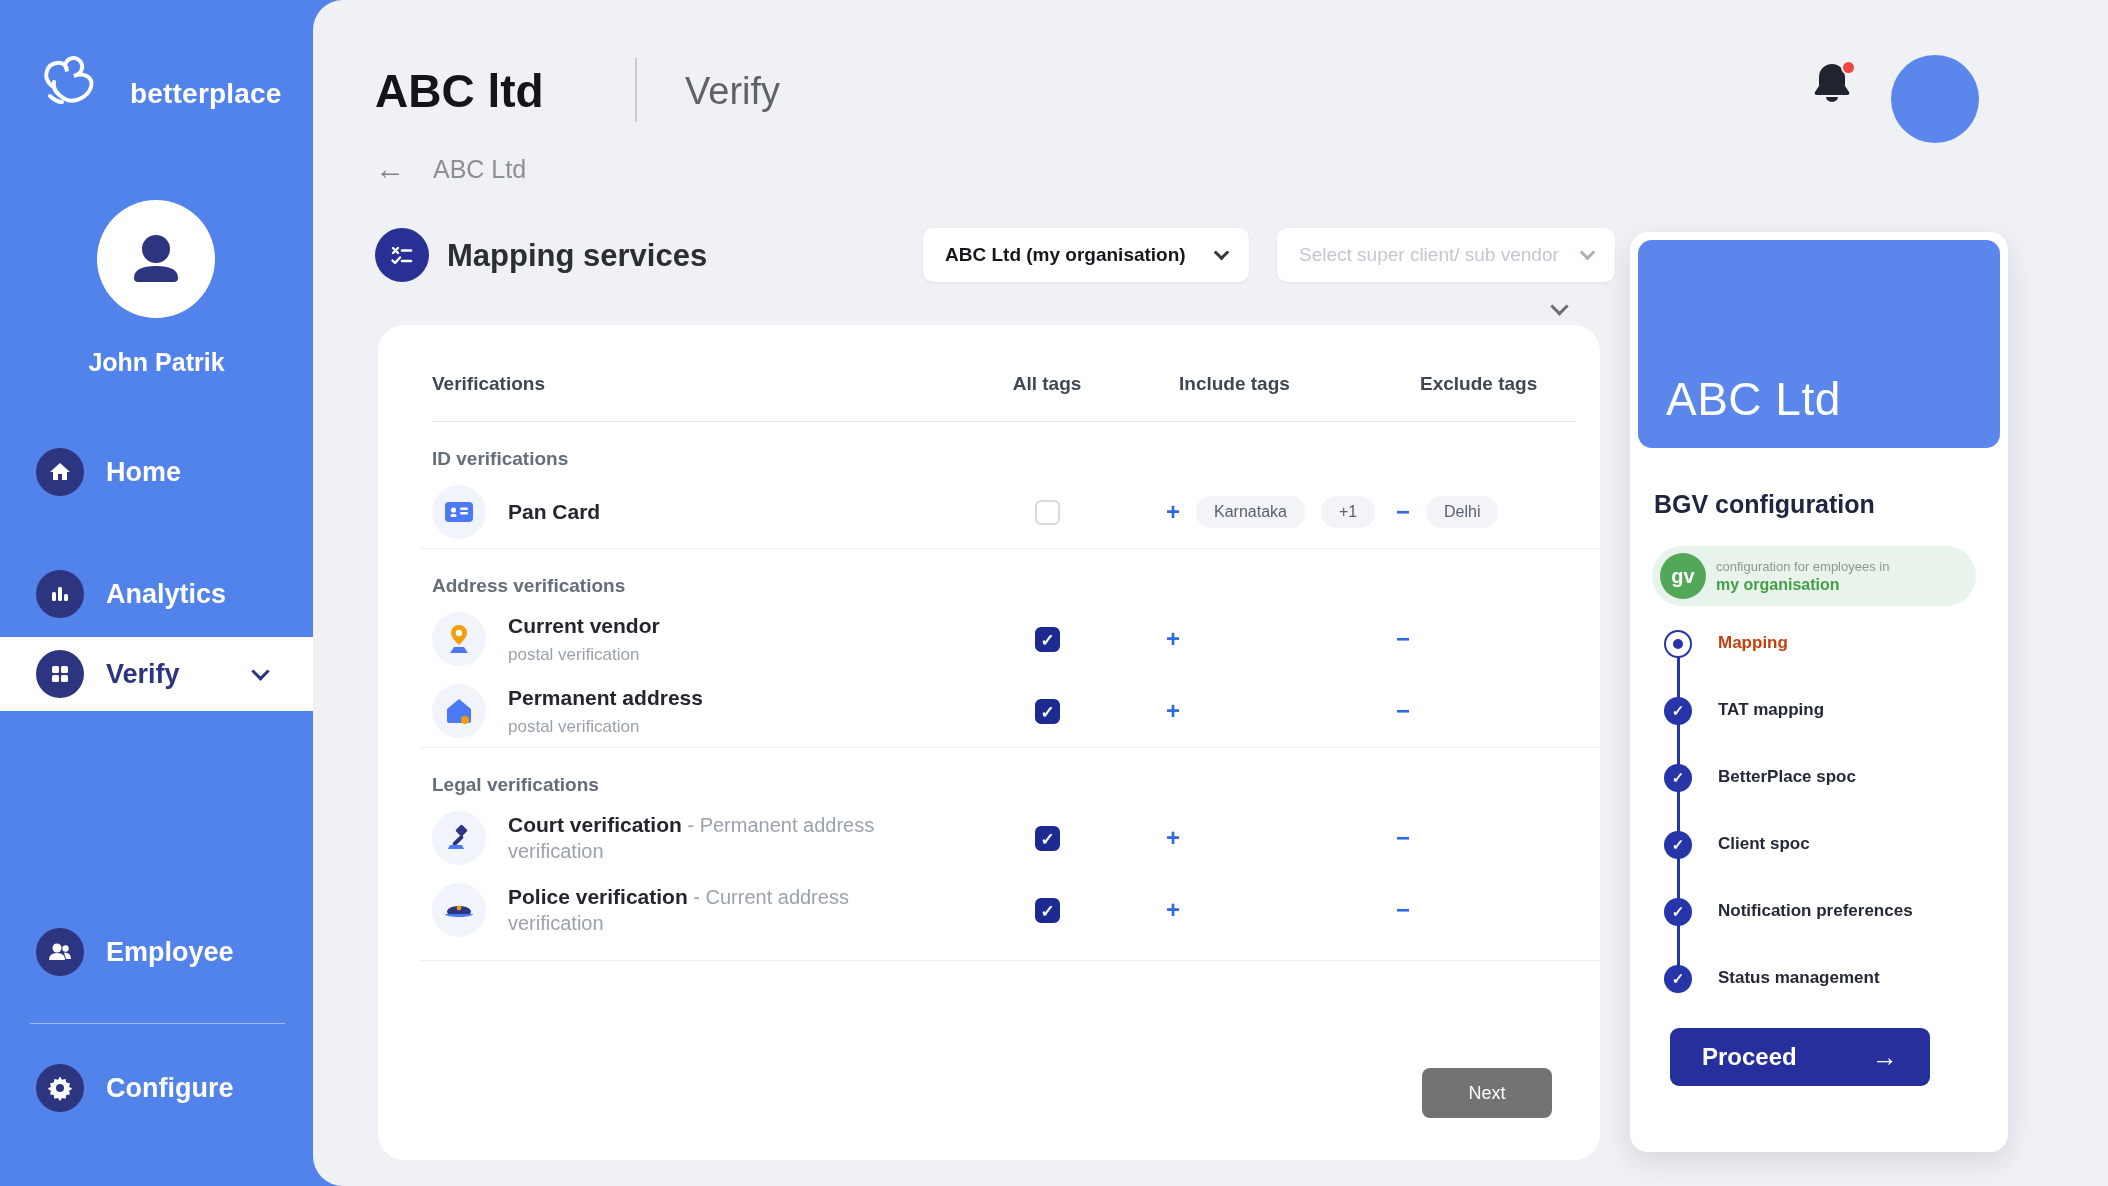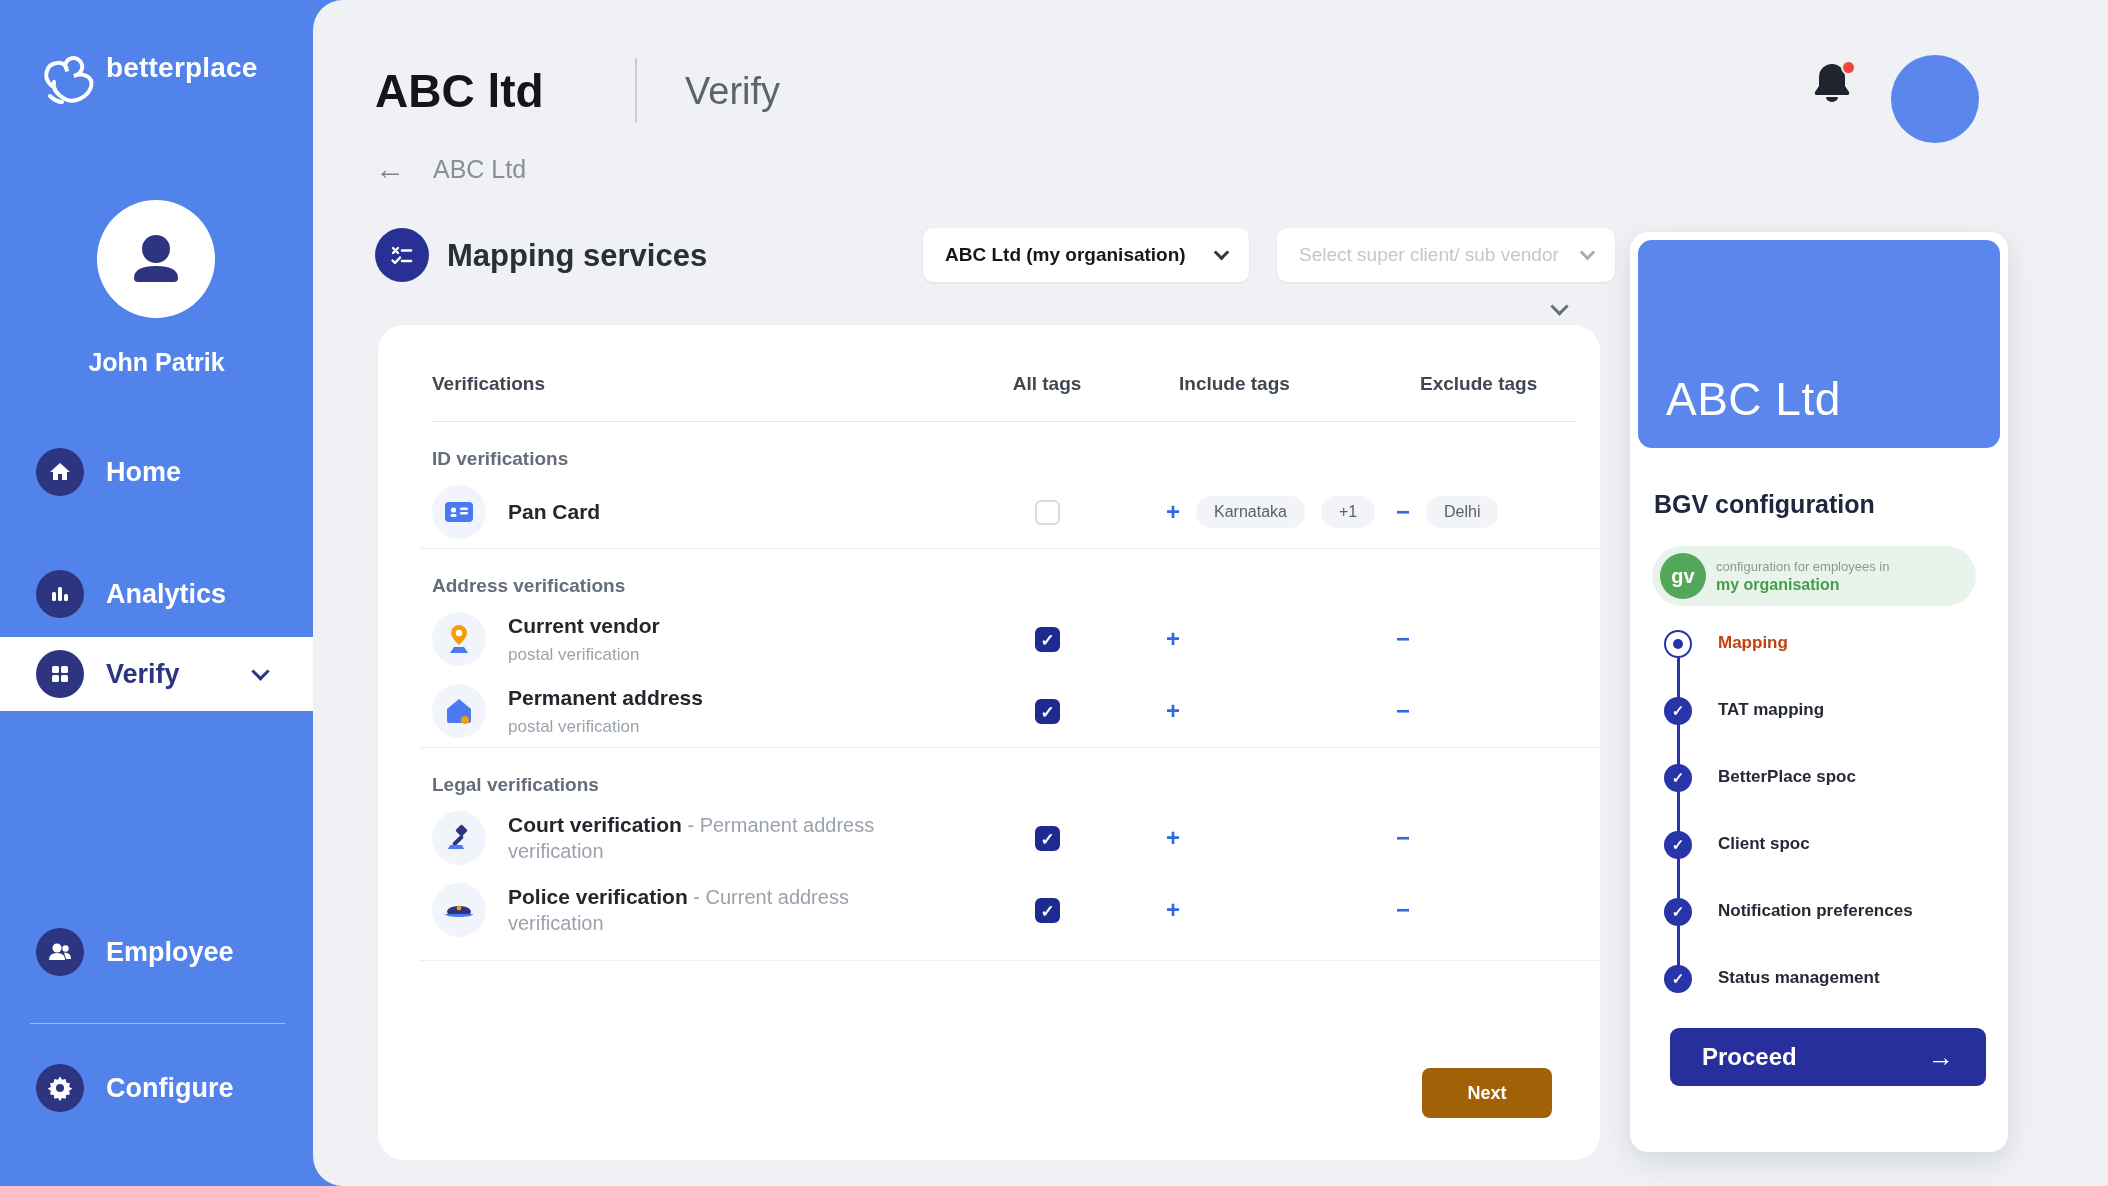--- a/index.html
+++ b/index.html
@@ -1,21 +1,21 @@
 <!DOCTYPE html>
 <html><head>
 <meta charset="utf-8">
 <style>
   * { margin:0; padding:0; box-sizing:border-box; }
   html,body { width:2108px; height:1186px; font-family:"Liberation Sans", sans-serif; }
   body { background:#5283EA; position:relative; overflow:hidden; }
 
   
   .sidebar { position:absolute; left:0; top:0; width:313px; height:1186px; background:#5283EA; z-index:2; }
-  .brand { position:absolute; left:38px; top:52px; display:flex; align-items:flex-start; gap:6px; }
+  .brand { position:absolute; left:38px; top:52px; display:flex; align-items:flex-end; gap:30px; }
   .brand-name { color:#fff; font-size:28px; font-weight:700; letter-spacing:.2px; }
   .side-avatar { position:absolute; left:97px; top:200px; width:118px; height:118px; border-radius:50%; background:#fff; display:flex; align-items:center; justify-content:center; }
   .side-user { position:absolute; left:0; top:348px; width:313px; text-align:center; color:#fff; font-size:25px; font-weight:700; }
   .nav-item { position:absolute; left:0; width:313px; height:64px; display:flex; align-items:center; gap:22px; padding-left:36px; cursor:pointer; }
   .nav-item .nav-ic { width:48px; height:48px; border-radius:50%; background:#2D3480; display:flex; align-items:center; justify-content:center; flex:0 0 48px; }
   .nav-item .nav-label { color:#fff; font-size:27px; font-weight:600; }
   .nav-item.active { background:#FFFFFF; height:74px; }
   .nav-item.active .nav-label { color:#2D3480; font-weight:700; }
   .nav-chev { width:13px; height:13px; border-right:3px solid #2D3480; border-bottom:3px solid #2D3480; transform:rotate(45deg); margin-left:52px; margin-top:-6px; }
   .side-divider { position:absolute; left:30px; top:1023px; width:255px; height:1px; background:rgba(255,255,255,.45); }
@@ -61,41 +61,41 @@
   .vt .s-inline { font-size:20px; color:#9AA2AD; }
   .vt .s-block { font-size:17px; color:#9AA2AD; margin-top:4px; }
   .cbx { justify-self:center; width:25px; height:25px; border-radius:6px; border:2px solid #D7DBE1; background:#fff; cursor:pointer; position:relative; }
   .cbx[data-state="true"] { background:#1D2B90; border-color:#1D2B90; }
   .cbx[data-state="true"]::after { content:"✓"; position:absolute; left:4px; top:1px; color:#fff; font-size:17px; font-weight:700; }
   .tagcell { display:flex; align-items:center; gap:16px; }
   .tagcell.inc { padding-left:44px; }
   .tagcell.exc { padding-left:24px; }
   .pm { font-size:24px; font-weight:700; color:#2F6BDF; cursor:pointer; }
   .pill { background:#F3F4F7; border-radius:15px; padding:7px 18px; font-size:16px; color:#596070; white-space:nowrap; cursor:pointer; }
-  .next-btn { position:absolute; right:48px; bottom:42px; width:130px; height:50px; background:#a16207; color:#fff; font-size:18px; font-weight:700; border:none; border-radius:8px; cursor:pointer; }
+  .next-btn { position:absolute; right:48px; bottom:42px; width:130px; height:50px; background:#737373; color:#fff; font-size:18px; font-weight:400; border:none; border-radius:8px; cursor:pointer; }
 
   
   .cfg-card { position:absolute; left:1317px; top:232px; width:378px; height:920px; background:#fff; border-radius:18px; box-shadow:0 10px 28px rgba(25,35,70,.12); }
   .cfg-head { position:absolute; left:8px; top:8px; width:362px; height:208px; background:#5B87ED; border-radius:14px; }
   .cfg-company { position:absolute; left:28px; bottom:22px; color:#fff; font-size:46px; font-weight:400; letter-spacing:.5px; }
   .cfg-title { position:absolute; left:24px; top:258px; font-size:25px; font-weight:700; color:#20263F; }
   .scope-badge { position:absolute; left:22px; top:314px; width:324px; height:60px; background:#E7F3EB; border-radius:30px; display:flex; align-items:center; gap:10px; padding-left:8px; }
   .scope-circ { width:46px; height:46px; border-radius:50%; background:#53A758; color:#fff; font-size:20px; font-weight:700; display:flex; align-items:center; justify-content:center; }
   .scope-l1 { font-size:13px; color:#8D998F; }
   .scope-l2 { font-size:16px; font-weight:700; color:#43A047; margin-top:2px; }
   .steps { position:absolute; left:34px; top:398px; width:320px; }
   .step-line { position:absolute; left:13px; top:18px; width:3px; height:336px; background:#2735A8; }
   .step { position:relative; height:67px; display:flex; align-items:flex-start; gap:26px; cursor:pointer; }
   .step-dot { position:relative; width:28px; height:28px; flex:0 0 28px; }
   .step-dot .circ { width:28px; height:28px; border-radius:50%; background:#2735A8; display:flex; align-items:center; justify-content:center; color:#fff; font-size:15px; font-weight:700; }
   .step[data-state="current"] .circ { background:#fff; border:2px solid #2735A8; color:transparent; }
   .step[data-state="current"] .circ::after { content:""; width:10px; height:10px; border-radius:50%; background:#2735A8; }
   .step-label { font-size:17px; font-weight:600; color:#242936; padding-top:3px; }
   .step[data-state="current"] .step-label { color:#c2410c; font-weight:700; }
-  .proceed-btn { position:absolute; left:40px; top:796px; width:316px; height:58px; background:#272F9D; border:none; border-radius:9px; color:#fff; display:flex; align-items:center; justify-content:space-between; padding:0 32px; cursor:pointer; }
+  .proceed-btn { position:absolute; left:40px; top:796px; width:260px; height:58px; background:#272F9D; border:none; border-radius:9px; color:#fff; display:flex; align-items:center; justify-content:space-between; padding:0 32px; cursor:pointer; }
   .proceed-label { font-size:24px; font-weight:600; color:#fff; }
   .proceed-arrow { font-size:26px; color:#fff; }
 
   
   .bell-wrap { position:absolute; left:1497px; top:58px; width:48px; height:58px; cursor:pointer; }
   .bell-dot { position:absolute; right:2px; top:2px; width:15px; height:15px; border-radius:50%; background:#F2453D; border:2px solid #EFF1F4; }
   .top-avatar { position:absolute; left:1578px; top:55px; width:88px; height:88px; border-radius:50%; background:#5B87ED; cursor:pointer; }
 
   .check-glyph { color:#fff; font-size:15px; font-weight:700; }
 </style>

